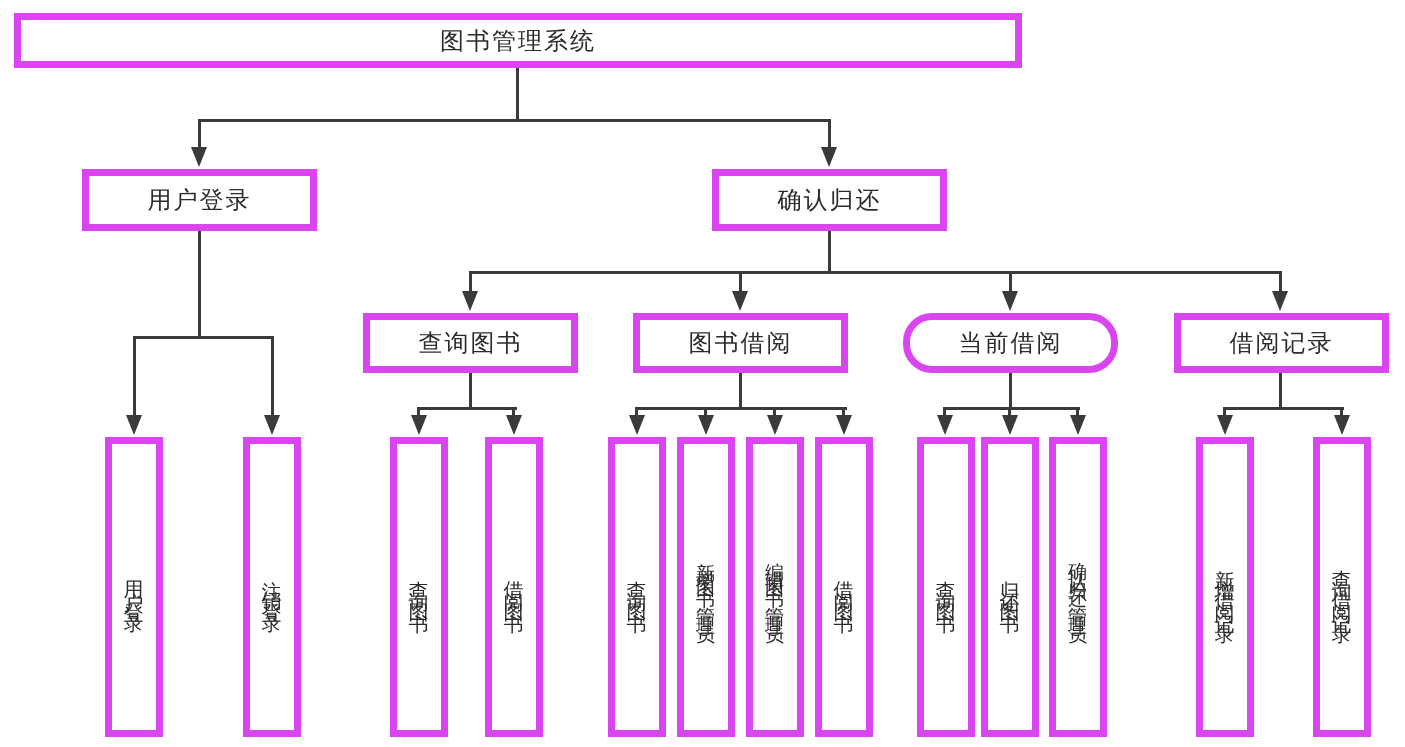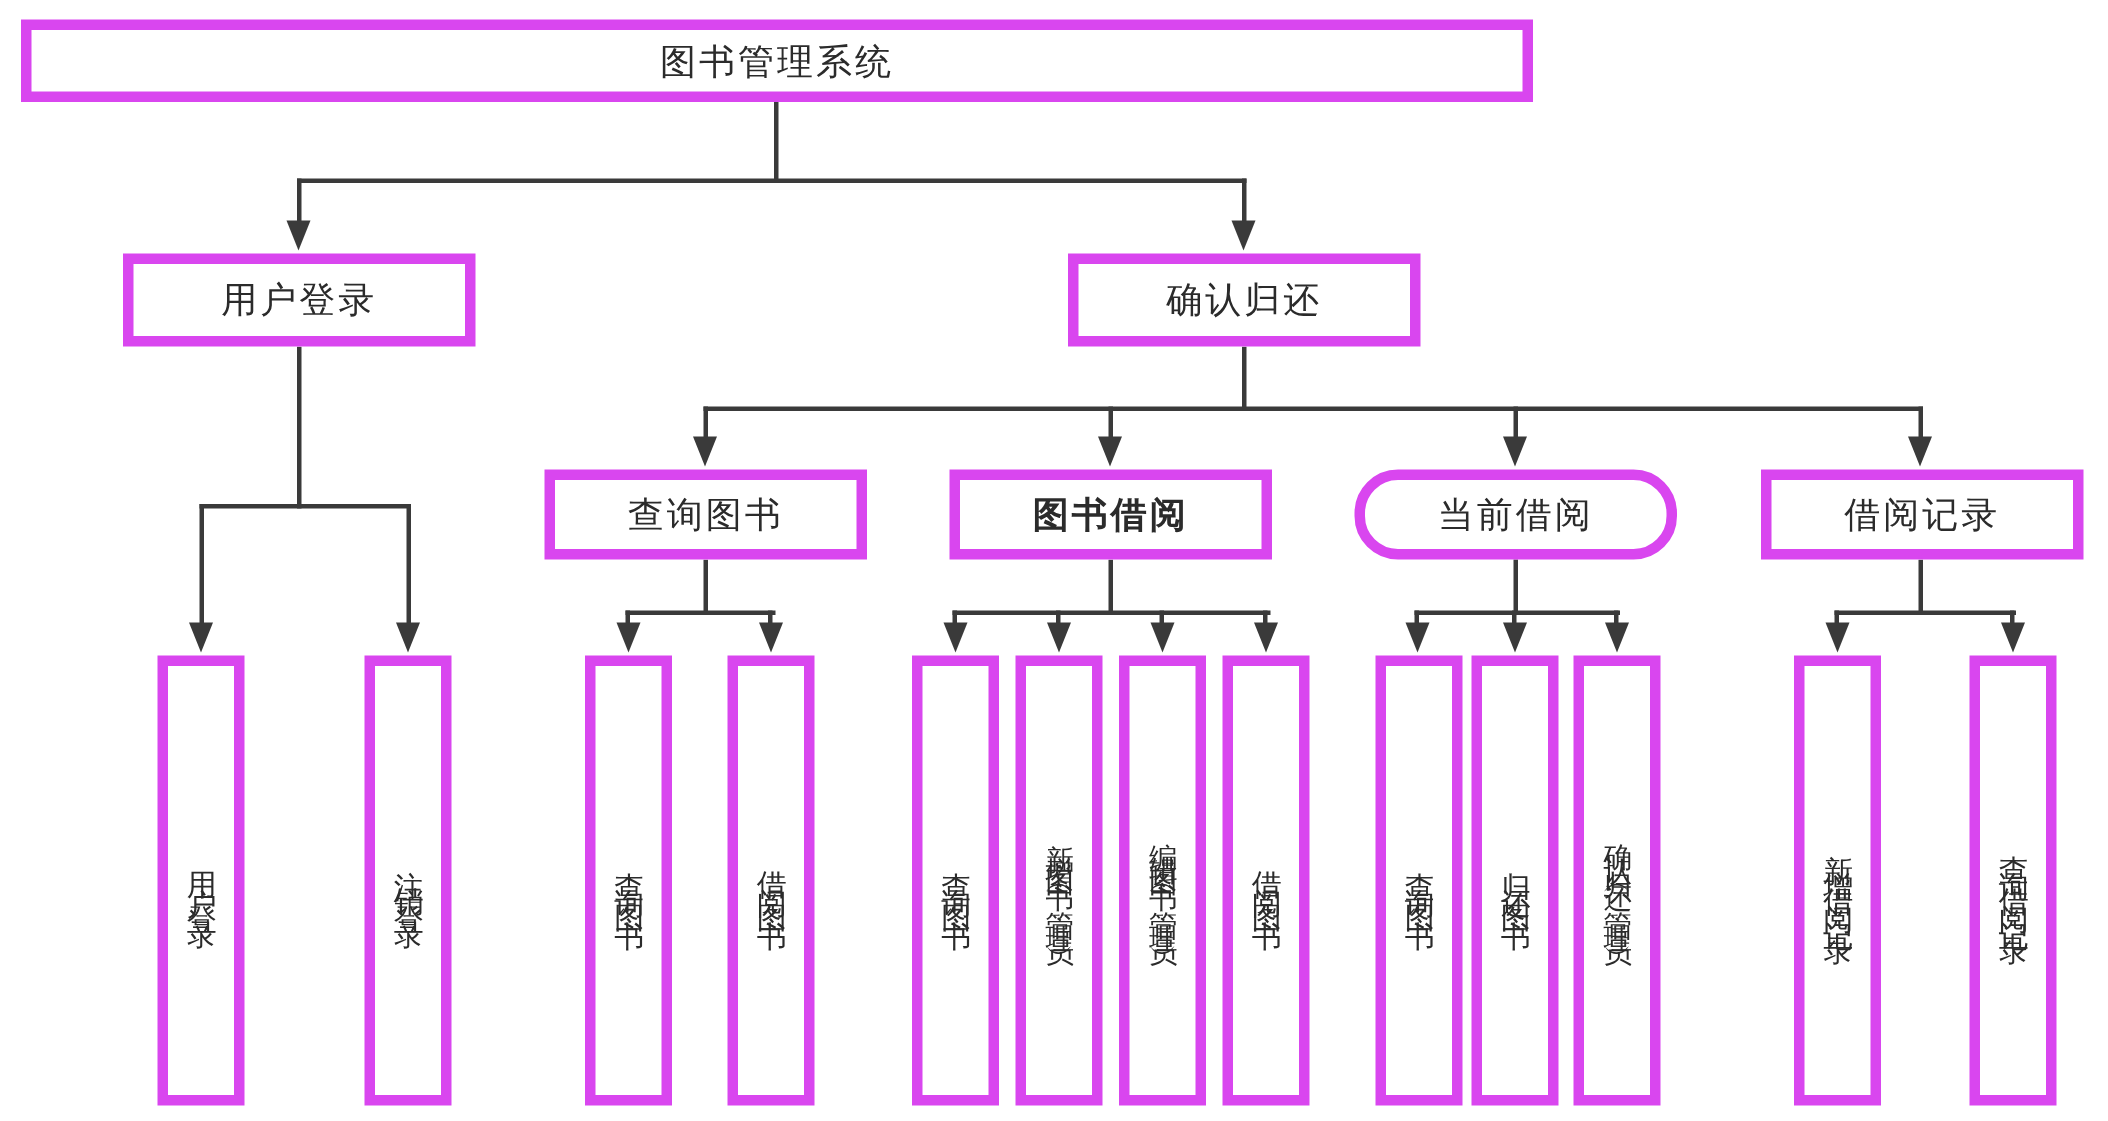--- a/index.html
+++ b/index.html
@@ -43,21 +43,21 @@
   </div>
 
   <div class="box" style="left:712px; top:169px; width:235px; height:62px;">
     <span class="hlabel">确认归还</span>
   </div>
 
   <div class="box" style="left:363px; top:313px; width:215px; height:60px;">
     <span class="hlabel">查询图书</span>
   </div>
 
-  <div class="box" style="left:633px; top:313px; width:215px; height:60px;font-weight:bold;">
+  <div class="box" style="left:633px; top:313px; width:215px; height:60px;">
     <span class="hlabel">图书借阅</span>
   </div>
 
   <div class="box" style="left:903px; top:313px; width:215px; height:60px;border-radius:29px;">
     <span class="hlabel">当前借阅</span>
   </div>
 
   <div class="box" style="left:1174px; top:313px; width:215px; height:60px;">
     <span class="hlabel">借阅记录</span>
   </div>

